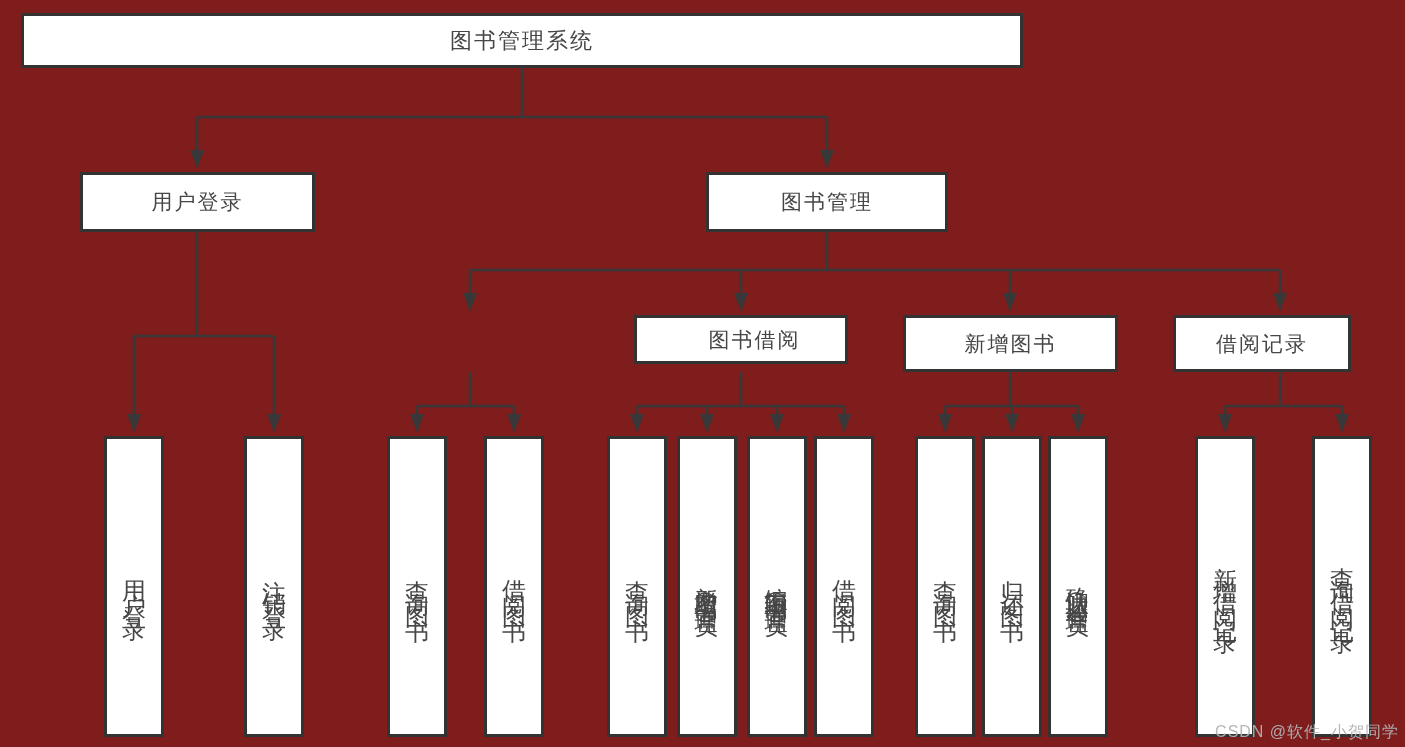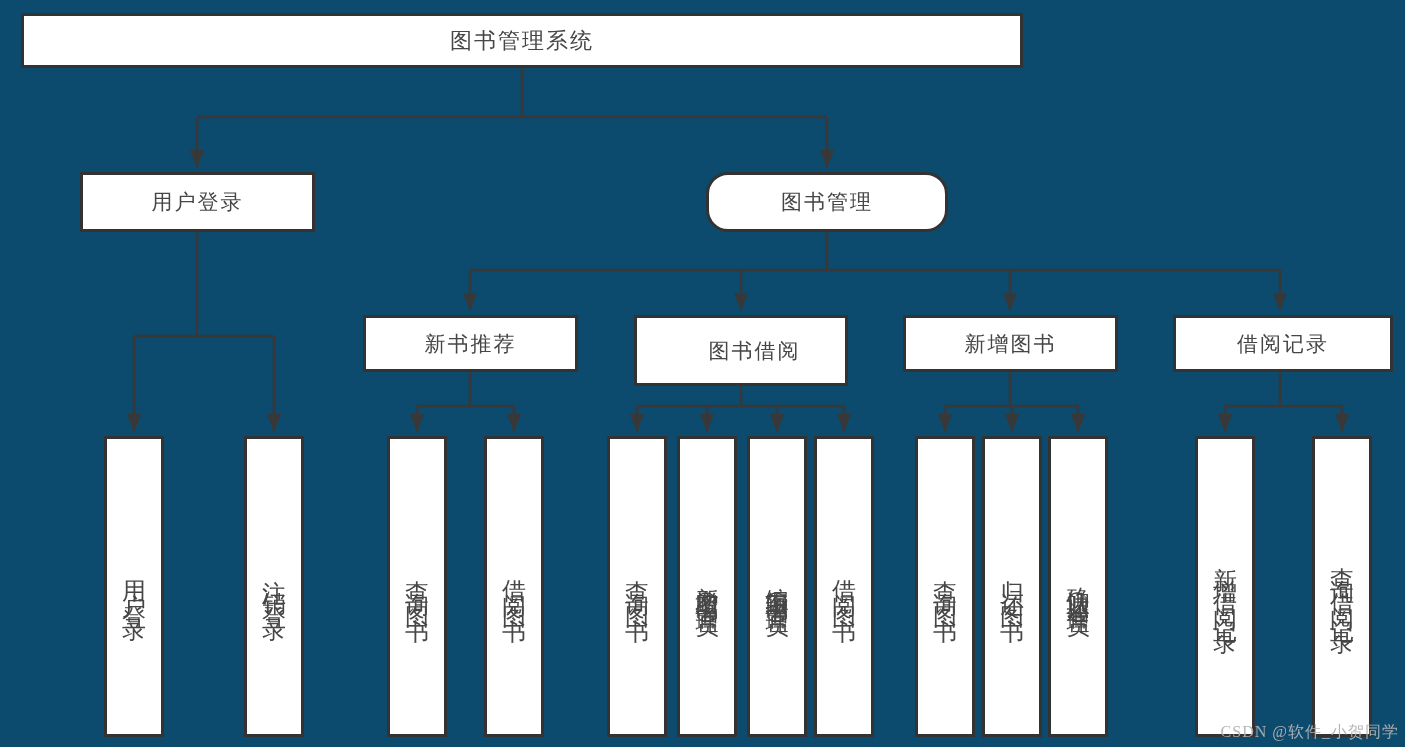--- a/index.html
+++ b/index.html
@@ -1,17 +1,17 @@
 <!DOCTYPE html>
 <html><head>
 <meta charset="utf-8">
 <style>
   html,body{margin:0;padding:0;background:#ffffff;width:1405px;height:747px;overflow:hidden;}
-  .stage{position:relative;width:1405px;height:747px;background:#0c4a6e;
-         font-family:Liberation Serif, serif;}
+  .stage{position:relative;width:1405px;height:747px;background:#7f1d1d;
+         font-family:Liberation Sans, sans-serif;}
   .wires{position:absolute;left:0;top:0;width:1405px;height:747px;}
   .box{position:absolute;box-sizing:border-box;border:3px solid #333333;background:#ffffff;
        display:flex;align-items:center;justify-content:center;color:#464646;}
   .h{font-size:21px;letter-spacing:2px;}
   .root{font-size:22px;letter-spacing:2px;}
   .v{writing-mode:vertical-rl;text-orientation:mixed;font-size:24px;letter-spacing:13px;
      justify-content:center;padding:4px 0;}
   .v.long{letter-spacing:4px;font-size:23px;}
   .watermark{position:absolute;right:6px;bottom:4px;font-size:16px;color:rgba(178,178,178,0.95);
              letter-spacing:1px;z-index:5;}
@@ -67,26 +67,25 @@
       <line x1="1280" y1="372" x2="1280" y2="406"></line>
       <line x1="1225" y1="406" x2="1342" y2="406"></line>
       <line x1="1225" y1="406" x2="1225" y2="431" marker-end="url(#ah)"></line>
       <line x1="1342" y1="406" x2="1342" y2="431" marker-end="url(#ah)"></line>
     </g>
   </svg>
 
   <div class="box root" style="left:21px;top:13px;width:1002px;height:55px;">图书管理系统</div>
 
   <div class="box h" style="left:80px;top:172px;width:235px;height:60px;">用户登录</div>
-  <div class="box h" style="left:706px;top:172px;width:242px;height:60px;border-radius:22px;">图书管理</div>
+  <div class="box h" style="left:706px;top:172px;width:242px;height:60px;">图书管理</div>
 
-  <div class="box h" style="left:363px;top:315px;width:215px;height:57px;">新书推荐</div>
-  <div class="box h" style="left:634px;top:315px;width:214px;height:71px;padding-left:27px;">图书借阅</div>
+  <div class="box h" style="left:634px;top:315px;width:214px;height:49px;padding-left:27px;">图书借阅</div>
   <div class="box h" style="left:903px;top:315px;width:215px;height:57px;">新增图书</div>
-  <div class="box h" style="left:1173px;top:315px;width:220px;height:57px;">借阅记录</div>
+  <div class="box h" style="left:1173px;top:315px;width:178px;height:57px;">借阅记录</div>
 
   <div class="box v" style="left:104px;top:436px;width:60px;height:301px;">用户登录</div>
   <div class="box v" style="left:244px;top:436px;width:60px;height:301px;">注销登录</div>
 
   <div class="box v" style="left:387px;top:436px;width:60px;height:301px;">查询图书</div>
   <div class="box v" style="left:484px;top:436px;width:60px;height:301px;">借阅图书</div>
 
   <div class="box v" style="left:607px;top:436px;width:60px;height:301px;">查询图书</div>
   <div class="box v long" style="left:677px;top:436px;width:60px;height:301px;">新增图书（管理员）</div>
   <div class="box v long" style="left:747px;top:436px;width:60px;height:301px;">编辑图书（管理员）</div>

